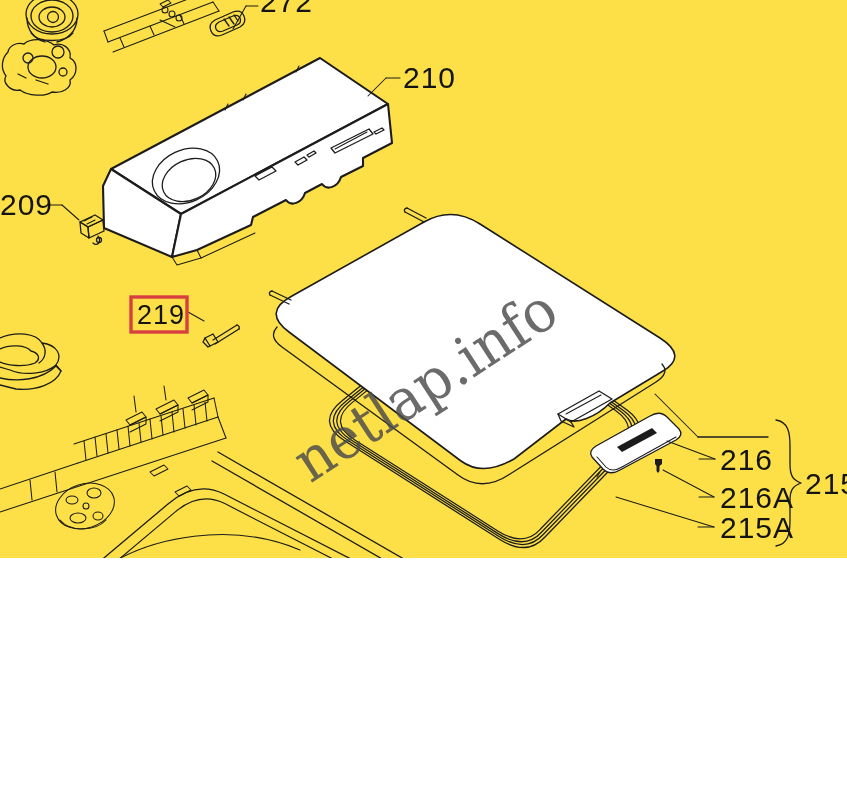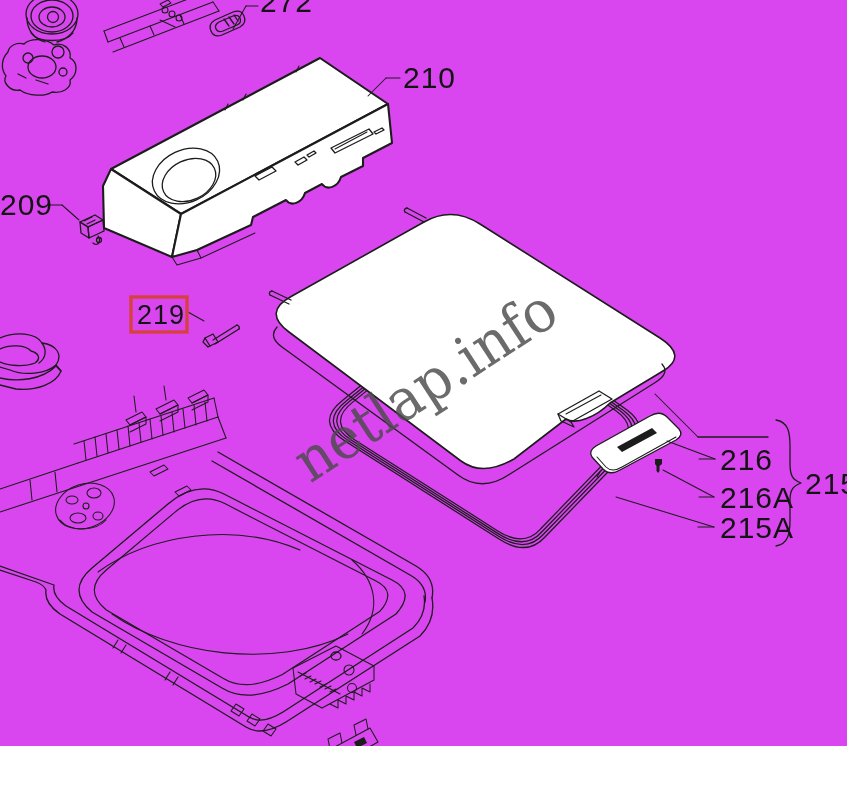--- a/index.html
+++ b/index.html
@@ -1,16 +1,16 @@
 <!DOCTYPE html>
 <html><head>
 <meta charset="utf-8">
 <style>
   html,body { margin:0; padding:0; background:#ffffff; }
-  .stage { position:relative; width:847px; height:746px; background:#d946ef; overflow:hidden;
+  .stage { position:relative; width:847px; height:558px; background:#fde047; overflow:hidden;
            font-family:"Liberation Sans", sans-serif; }
   .stage svg { position:absolute; left:0; top:0; }
   .ln   { fill:none; stroke:#1c1c1c; stroke-width:1.3; stroke-linecap:round; stroke-linejoin:round; }
   .thick{ stroke-width:2.1; }
   .med  { stroke-width:1.6; }
   .thin { stroke-width:1.05; }
   .whitefill { fill:#ffffff; }
   .darkfill  { fill:#1c1c1c; stroke:none; }
   .lbl  { font-family:"Liberation Sans", sans-serif; font-size:30px; fill:#141414;
           stroke:none; letter-spacing:1px; }

